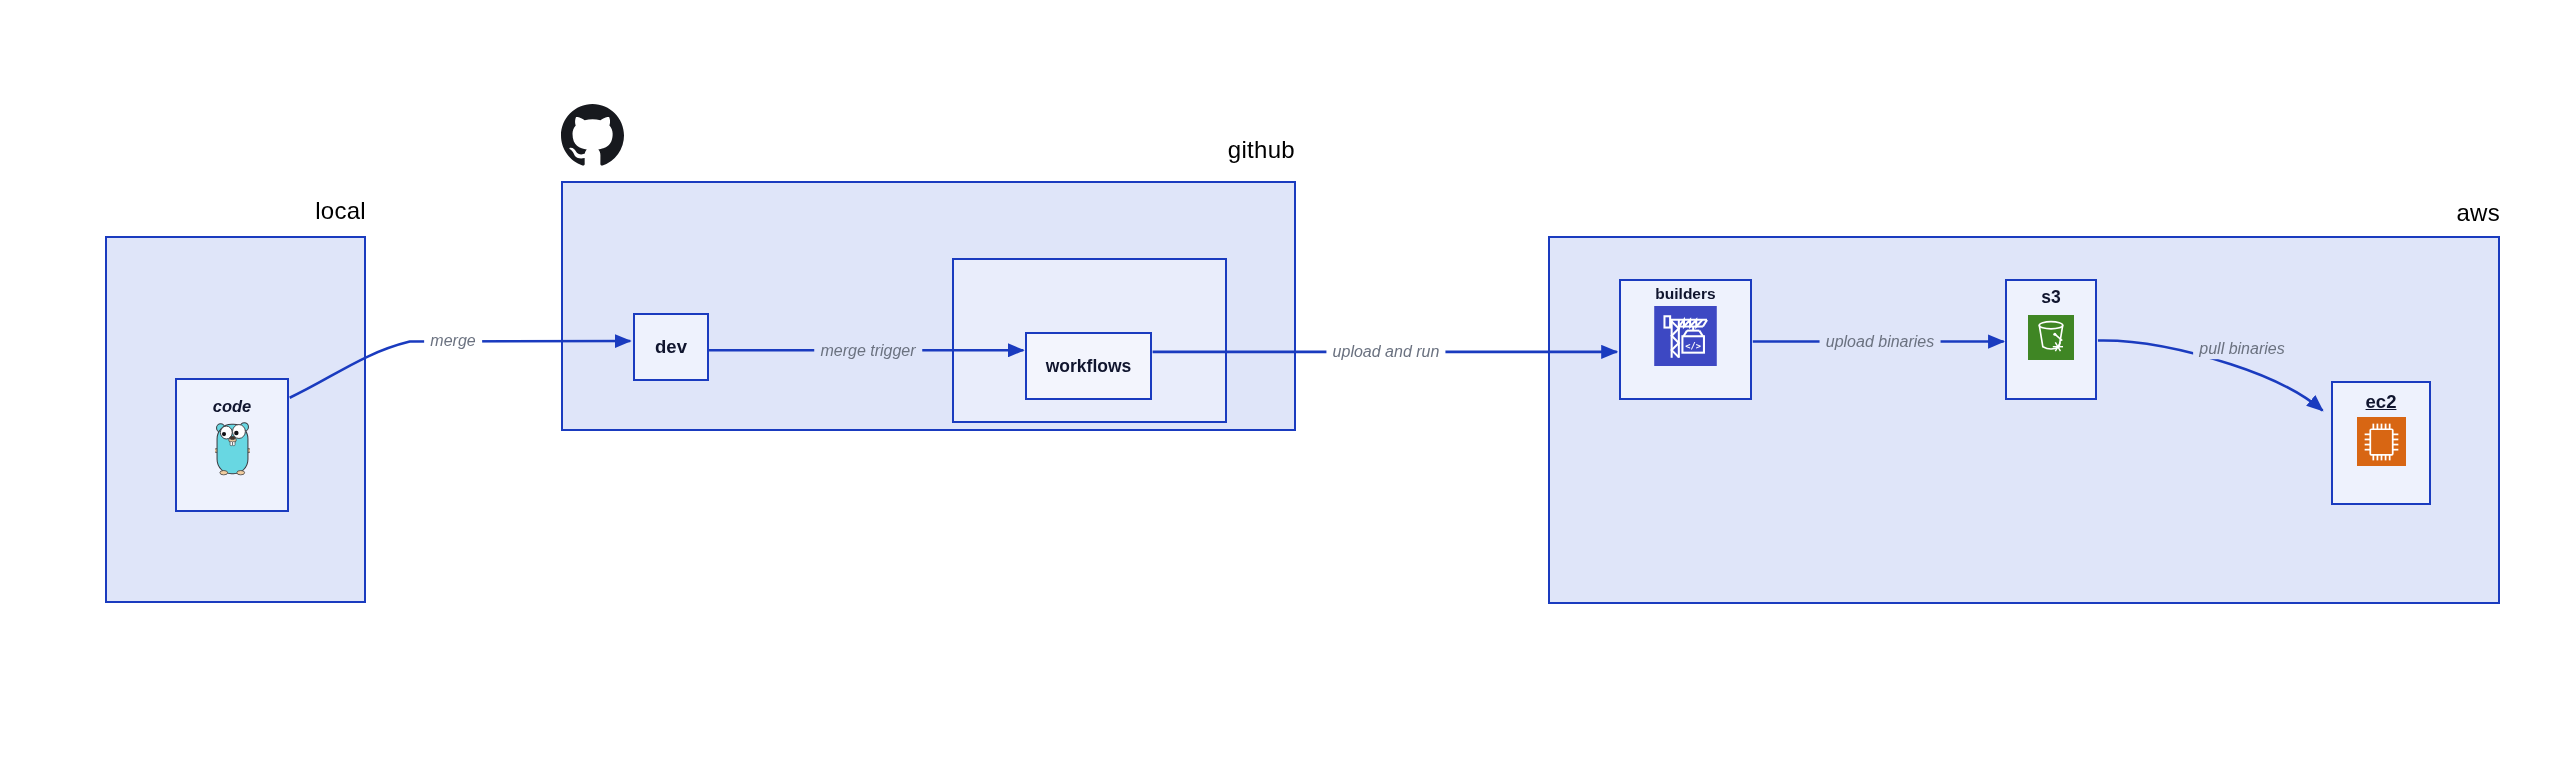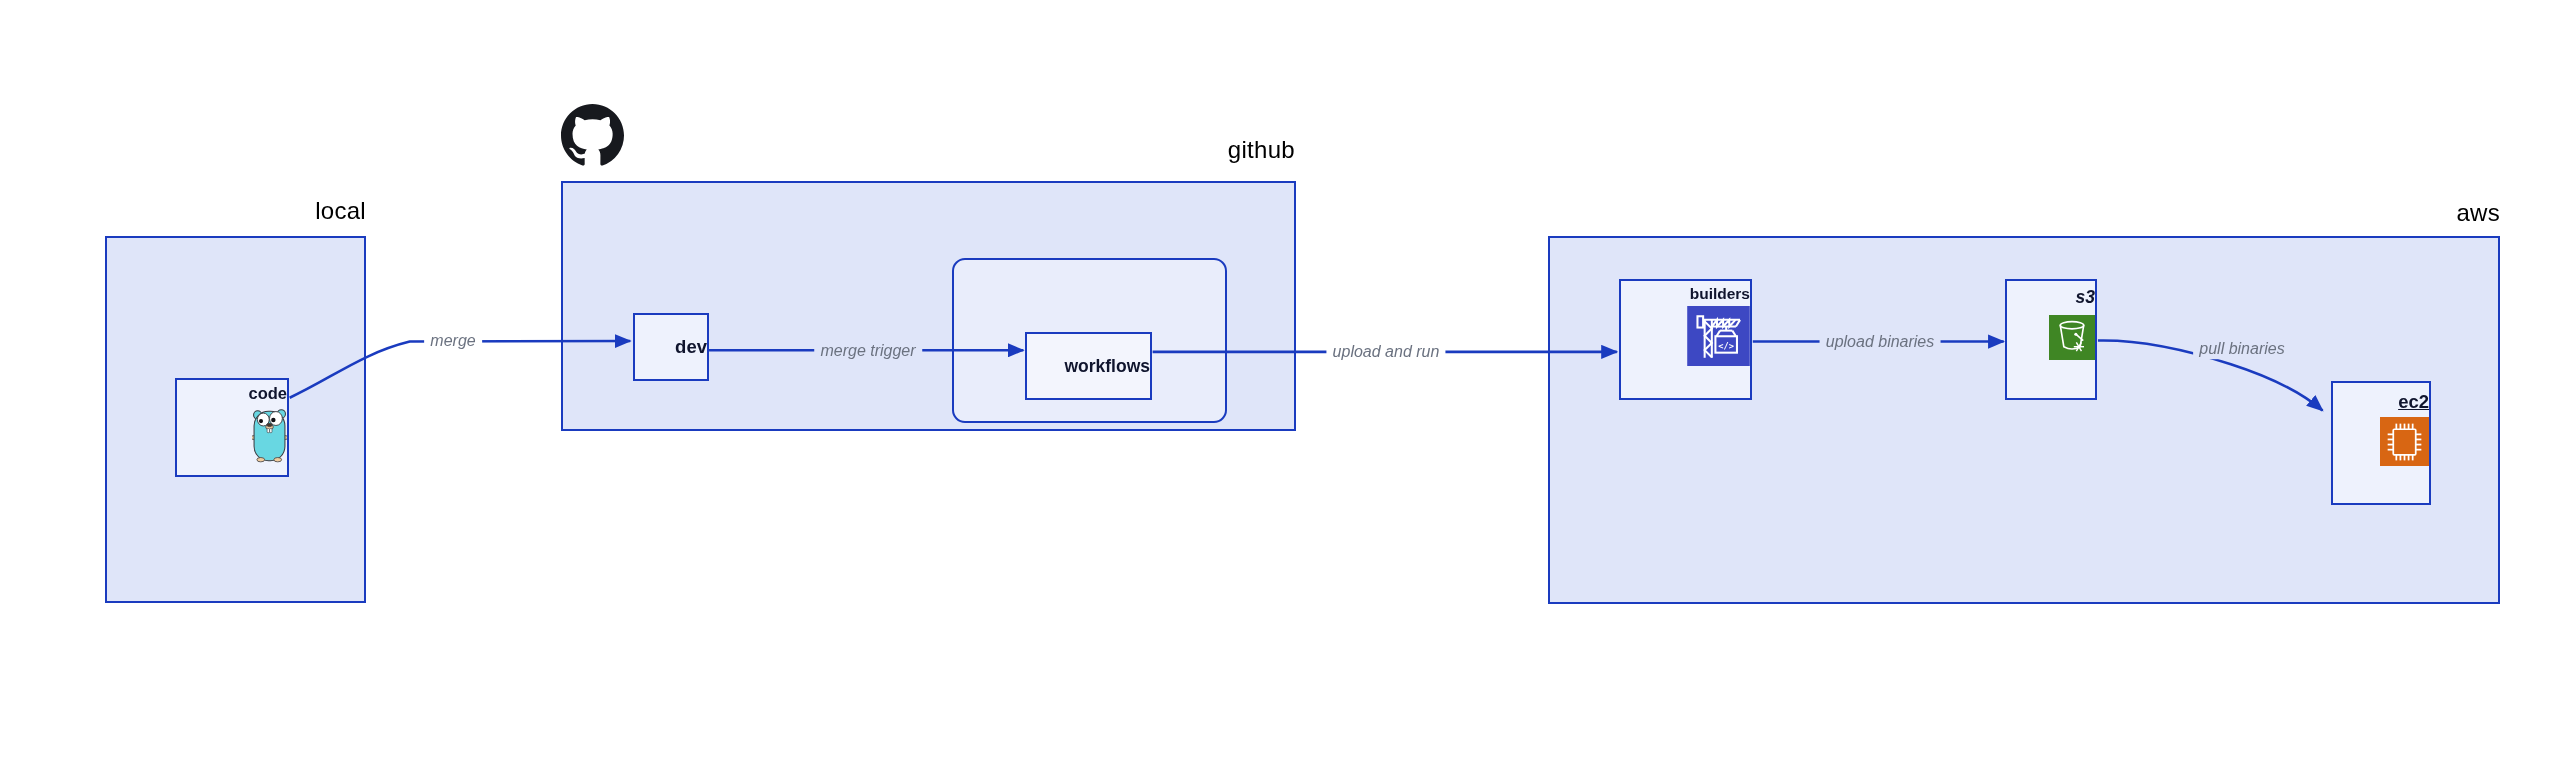--- a/index.html
+++ b/index.html
@@ -5,21 +5,21 @@
   html,body{margin:0;padding:0;background:#ffffff;}
   .canvas{
     position:relative;width:2604px;height:781px;background:#ffffff;
     font-family:"Liberation Sans","DejaVu Sans",sans-serif;overflow:hidden;
   }
   .gbox{position:absolute;border:2.6px solid #1a3bbf;box-sizing:border-box;}
   .fill-outer{background:#dfe5f9;}
   .fill-master{background:#e9edfb;}
   .node{
     position:absolute;border:2.6px solid #1a3bbf;background:#eef2fd;box-sizing:border-box;
-    display:flex;flex-direction:column;align-items:flex-end;
+    display:flex;flex-direction:column;align-items:center;
   }
   .node.centered{justify-content:center;}
   .nlabel{font-weight:700;color:#10152e;line-height:1.15;}
   .glabel{
     position:absolute;font-size:24px;font-weight:400;color:#000000;
     line-height:1.1;letter-spacing:0.3px;
   }
   .glabel.center{text-align:right;}
   .glabel.right{text-align:right;}
   #edge-layer{position:absolute;left:0;top:0;z-index:4;}
@@ -45,21 +45,21 @@
   <div class="glabel center" style="left:105px;top:198px;width:261px;">local</div>
   <div class="glabel right" style="left:1089px;top:137px;width:206px;">github</div>
   <div class="glabel center" style="left:953px;top:218px;width:275px;font-size:23px;">master</div>
   <div class="glabel center" style="left:1548px;top:200px;width:952px;">aws</div>
 
   <svg class="icon" style="position:absolute;left:561px;top:104px;" width="63" height="63" viewBox="0 0 16 16" aria-hidden="true">
     <path fill="#17191e" d="M8 0C3.58 0 0 3.58 0 8c0 3.54 2.29 6.53 5.47 7.59.4.07.55-.17.55-.38 0-.19-.01-.82-.01-1.49-2.01.37-2.53-.49-2.69-.94-.09-.23-.48-.94-.82-1.13-.28-.15-.68-.52-.01-.53.63-.01 1.08.58 1.23.82.72 1.21 1.87.87 2.33.66.07-.52.28-.87.51-1.07-1.78-.2-3.64-.89-3.64-3.95 0-.87.31-1.59.82-2.15-.08-.2-.36-1.02.08-2.12 0 0 .67-.21 2.2.82.64-.18 1.32-.27 2-.27.68 0 1.36.09 2 .27 1.53-1.04 2.2-.82 2.2-.82.44 1.1.16 1.92.08 2.12.51.56.82 1.27.82 2.15 0 3.07-1.87 3.75-3.65 3.95.29.25.54.73.54 1.48 0 1.07-.01 1.93-.01 2.2 0 .21.15.46.55.38A8.012 8.012 0 0 0 16 8c0-4.42-3.58-8-8-8z"></path>
   </svg>
 
   <div class="gbox fill-outer" style="left:105px;top:236px;width:261px;height:367px;">
-    <div class="node" style="left:68px;top:140px;width:114px;height:99px;padding-top:4px;">
+    <div class="node" style="left:68px;top:140px;width:114px;height:134px;padding-top:17px;font-style:italic;">
       <span class="nlabel" style="font-size:16.5px;">code</span>
       <svg class="icon" style="margin-top:5.2px;" width="35" height="55" viewBox="0 0 68 106" aria-hidden="true">
         <g stroke="#3a3a3f" stroke-width="2">
           <circle cx="11" cy="13" r="8" fill="#68d7e2"></circle>
           <circle cx="57" cy="11" r="8" fill="#68d7e2"></circle>
           <ellipse cx="3.5" cy="57" rx="5.5" ry="3.8" fill="#f0cc9e" stroke-width="1.5"></ellipse>
           <ellipse cx="64.5" cy="57" rx="5.5" ry="3.8" fill="#f0cc9e" stroke-width="1.5"></ellipse>
           <rect x="4" y="6" width="60" height="96" rx="28" fill="#68d7e2"></rect>
           <ellipse cx="17" cy="100" rx="7.5" ry="4.2" fill="#f0cc9e" stroke-width="1.5"></ellipse>
           <ellipse cx="50" cy="100" rx="7.5" ry="4.2" fill="#f0cc9e" stroke-width="1.5"></ellipse>
@@ -73,21 +73,21 @@
           <rect x="34.3" y="39.5" width="4.5" height="8" rx="1.6" fill="#ffffff" stroke-width="1.2"></rect>
         </g>
       </svg>
     </div>
   </div>
 
   <div class="gbox fill-outer" style="left:561px;top:181px;width:735px;height:250px;">
     <div class="node centered" style="left:70px;top:130px;width:76px;height:68px;">
       <span class="nlabel" style="font-size:18.5px;">dev</span>
     </div>
-    <div class="gbox fill-master" style="left:389px;top:75px;width:275px;height:165px;border-radius:13px;">
+    <div class="gbox fill-master" style="left:389px;top:75px;width:275px;height:165px;">
       <div class="node centered" style="left:71px;top:72px;width:127px;height:68px;background:#f3f5fd;">
         <span class="nlabel" style="font-size:17.5px;">workflows</span>
       </div>
     </div>
   </div>
 
   <div class="gbox fill-outer" style="left:1548px;top:236px;width:952px;height:368px;">
 
     <div class="node" style="left:69px;top:41px;width:133px;height:121px;padding-top:4.1px;">
       <span class="nlabel" style="font-size:15.5px;">builders</span>
@@ -105,21 +105,21 @@
           <line x1="76" y1="40" x2="76" y2="48"></line>
           <line x1="64" y1="48" x2="88" y2="48"></line>
           <line x1="64" y1="48" x2="57" y2="59"></line>
           <line x1="88" y1="48" x2="95" y2="59"></line>
           <rect x="55" y="59" width="42" height="32"></rect>
         </g>
         <text x="76" y="83" text-anchor="middle" font-size="17" font-weight="bold" font-family="DejaVu Sans Mono, monospace" fill="#ffffff">&lt;/&gt;</text>
       </svg>
     </div>
 
-    <div class="node" style="left:455px;top:41px;width:92px;height:121px;padding-top:6.2px;font-style:italic;">
+    <div class="node" style="left:455px;top:41px;width:92px;height:121px;padding-top:6.2px;">
       <span class="nlabel" style="font-size:17.5px;">s3</span>
       <svg class="icon" style="margin-top:7.2px;" width="46" height="45" viewBox="0 0 90 88" aria-hidden="true">
         <rect x="0" y="0" width="90" height="88" fill="#3f8624"></rect>
         <g stroke="#ffffff" stroke-width="3.2" fill="none">
           <ellipse cx="45" cy="20" rx="23" ry="7"></ellipse>
           <path d="M22,20 L29,62 Q45,71 61,62 L68,20"></path>
           <line x1="53" y1="38" x2="67" y2="50"></line>
         </g>
         <circle cx="52.5" cy="37.5" r="3" fill="#ffffff"></circle>
         <g stroke="#ffffff" stroke-width="2.8" fill="none">

